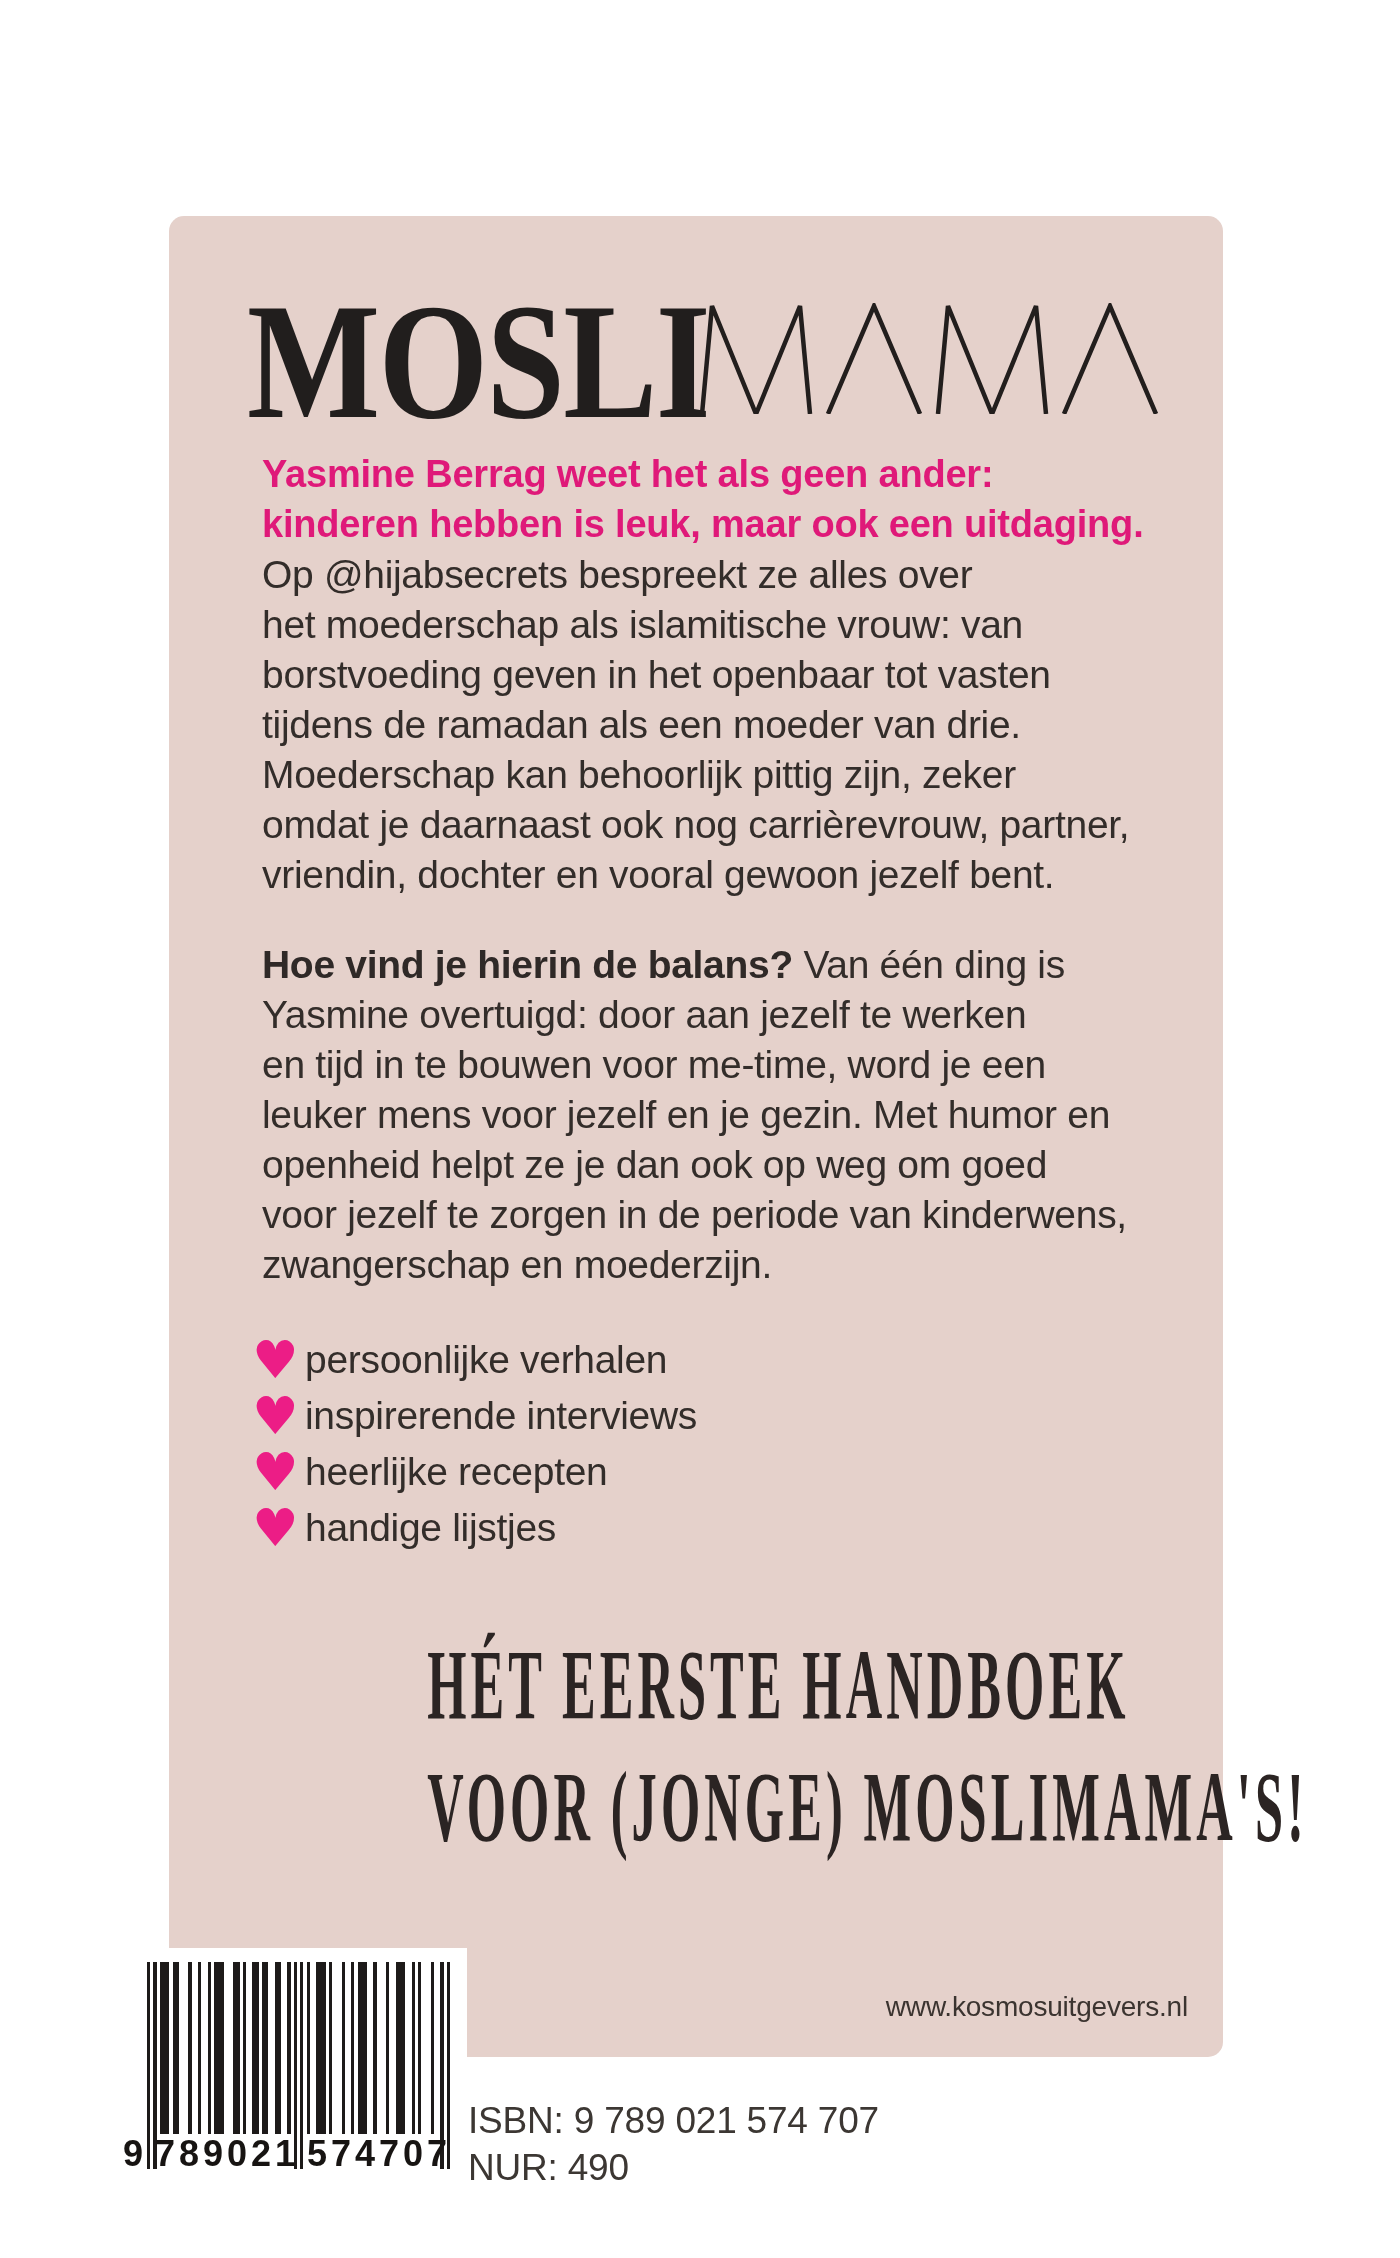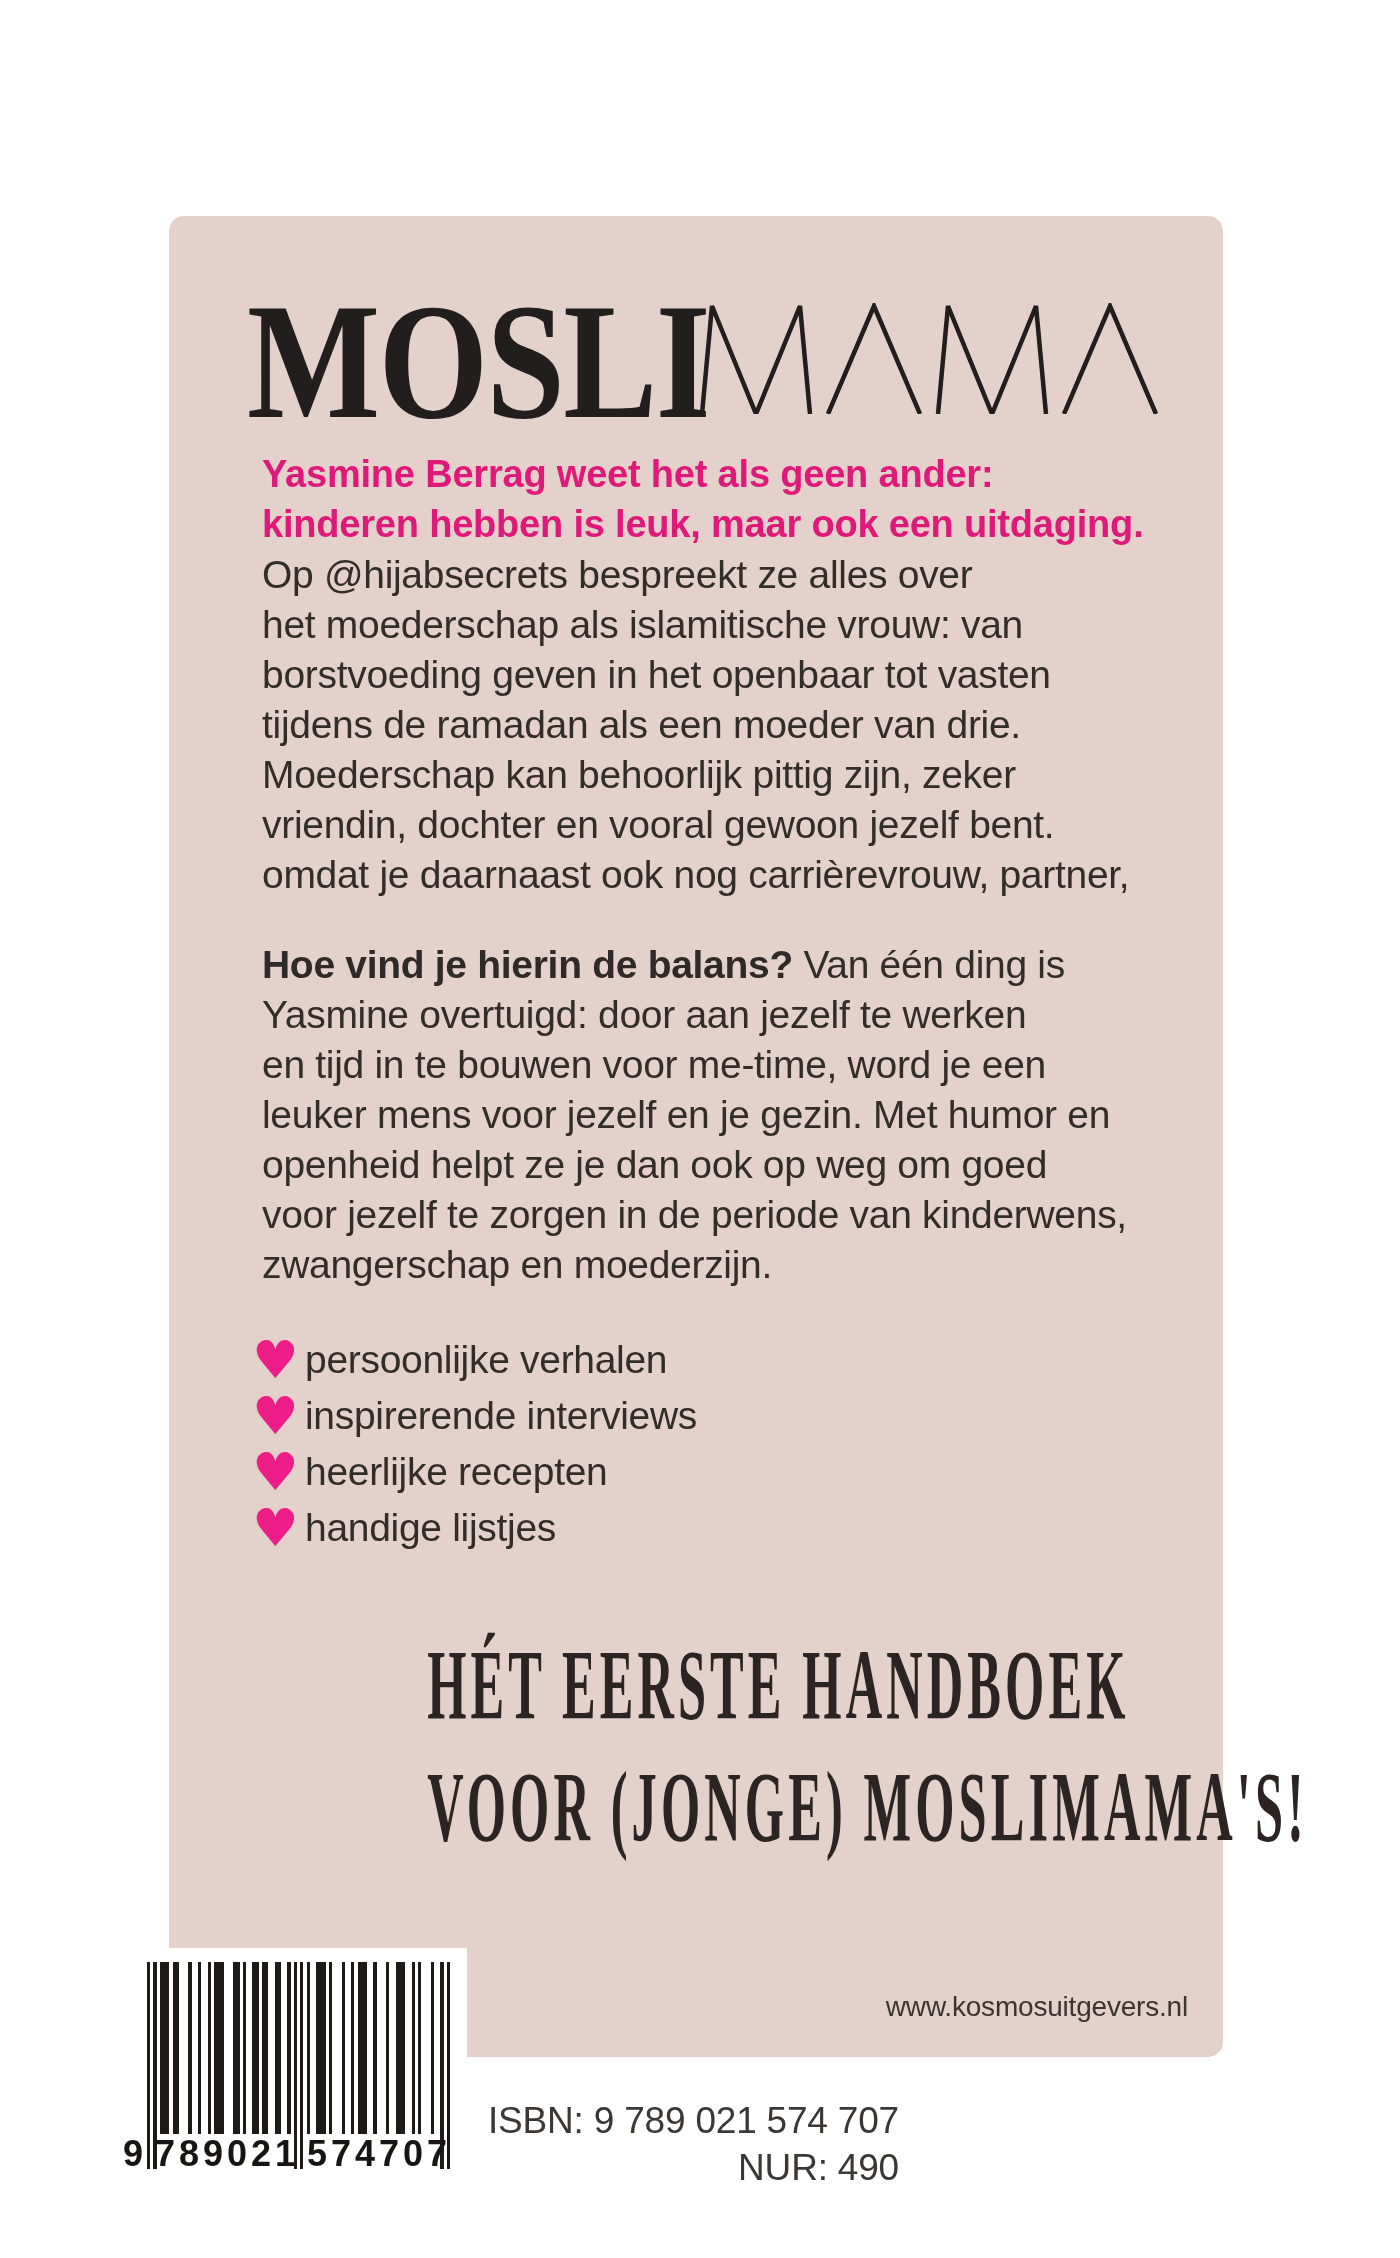--- a/index.html
+++ b/index.html
@@ -44,22 +44,22 @@
   
   .barcode-label{position:absolute;left:118px;top:1948px;width:349px;height:258px;background:#ffffff;}
   .barcode-bars{position:absolute;left:29px;top:14px;width:304px;height:207px;}
   .bc-digits{position:absolute;top:186px;font-weight:bold;font-size:36px;line-height:40px;
       color:#171412;letter-spacing:4px;text-align:center;white-space:nowrap;}
   .bc-lead{left:0px;width:30px;letter-spacing:0;}
   .bc-g1{left:34px;width:150px;}
   .bc-g2{left:186px;width:150px;}
 
   
-  .isbn-block{position:absolute;left:488px;top:2097px;font-size:37px;line-height:47px;
-      color:#3c3733;letter-spacing:-.2px;white-space:nowrap;text-align:right;}
+  .isbn-block{position:absolute;left:468px;top:2097px;font-size:37px;line-height:47px;
+      color:#3c3733;letter-spacing:-.2px;white-space:nowrap;}
 </style>
 </head>
 <body>
 
 <div class="page">
 
   <div class="panel">
 
     <div class="title">
       <span class="title-serif">MOSLI</span>
@@ -77,22 +77,22 @@
       <div>Yasmine Berrag weet het als geen ander:</div>
       <div>kinderen hebben is leuk, maar ook een uitdaging.</div>
     </div>
 
     <div class="blurb p1">
       <div>Op @hijabsecrets bespreekt ze alles over</div>
       <div>het moederschap als islamitische vrouw: van</div>
       <div>borstvoeding geven in het openbaar tot vasten</div>
       <div>tijdens de ramadan als een moeder van drie.</div>
       <div>Moederschap kan behoorlijk pittig zijn, zeker</div>
+      <div>omdat je daarnaast ook nog carrièrevrouw, partner,</div>
       <div>vriendin, dochter en vooral gewoon jezelf bent.</div>
-      <div>omdat je daarnaast ook nog carrièrevrouw, partner,</div>
     </div>
 
     <div class="blurb p2">
       <div><span class="bold-lead">Hoe vind je hierin de balans?</span><span> Van één ding is</span></div>
       <div>Yasmine overtuigd: door aan jezelf te werken</div>
       <div>en tijd in te bouwen voor me-time, word je een</div>
       <div>leuker mens voor jezelf en je gezin. Met humor en</div>
       <div>openheid helpt ze je dan ook op weg om goed</div>
       <div>voor jezelf te zorgen in de periode van kinderwens,</div>
       <div>zwangerschap en moederzijn.</div>

